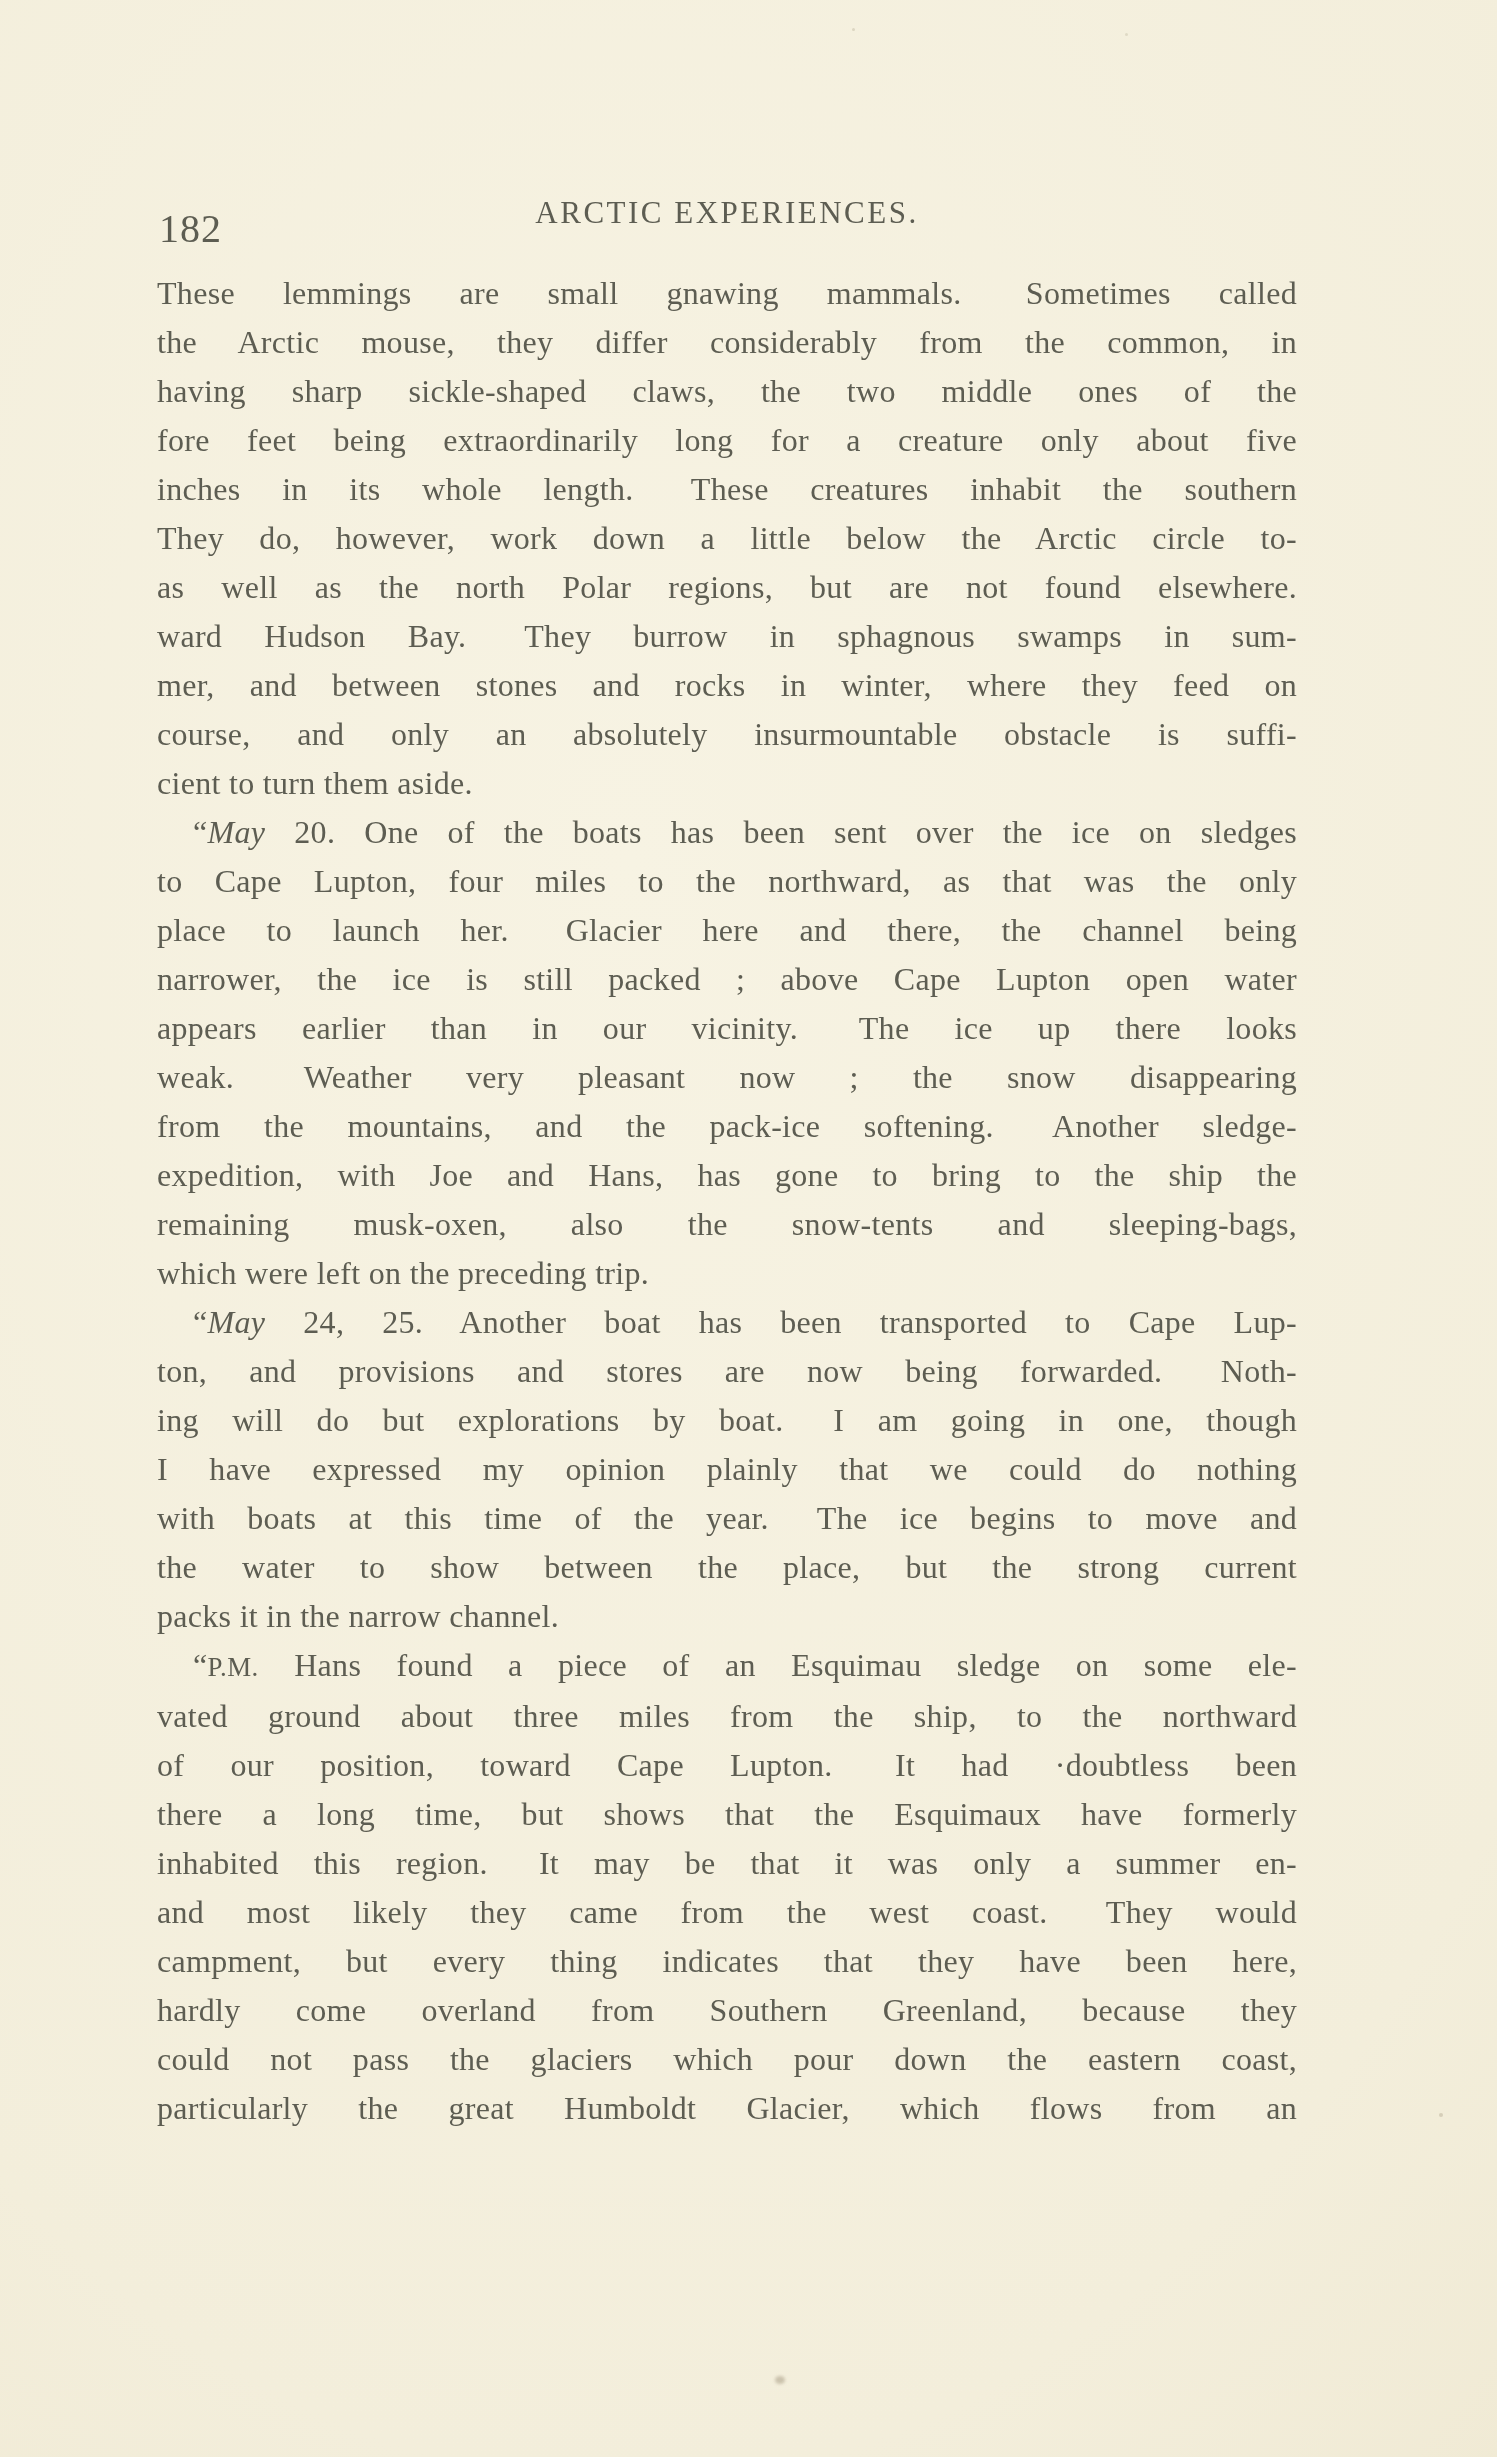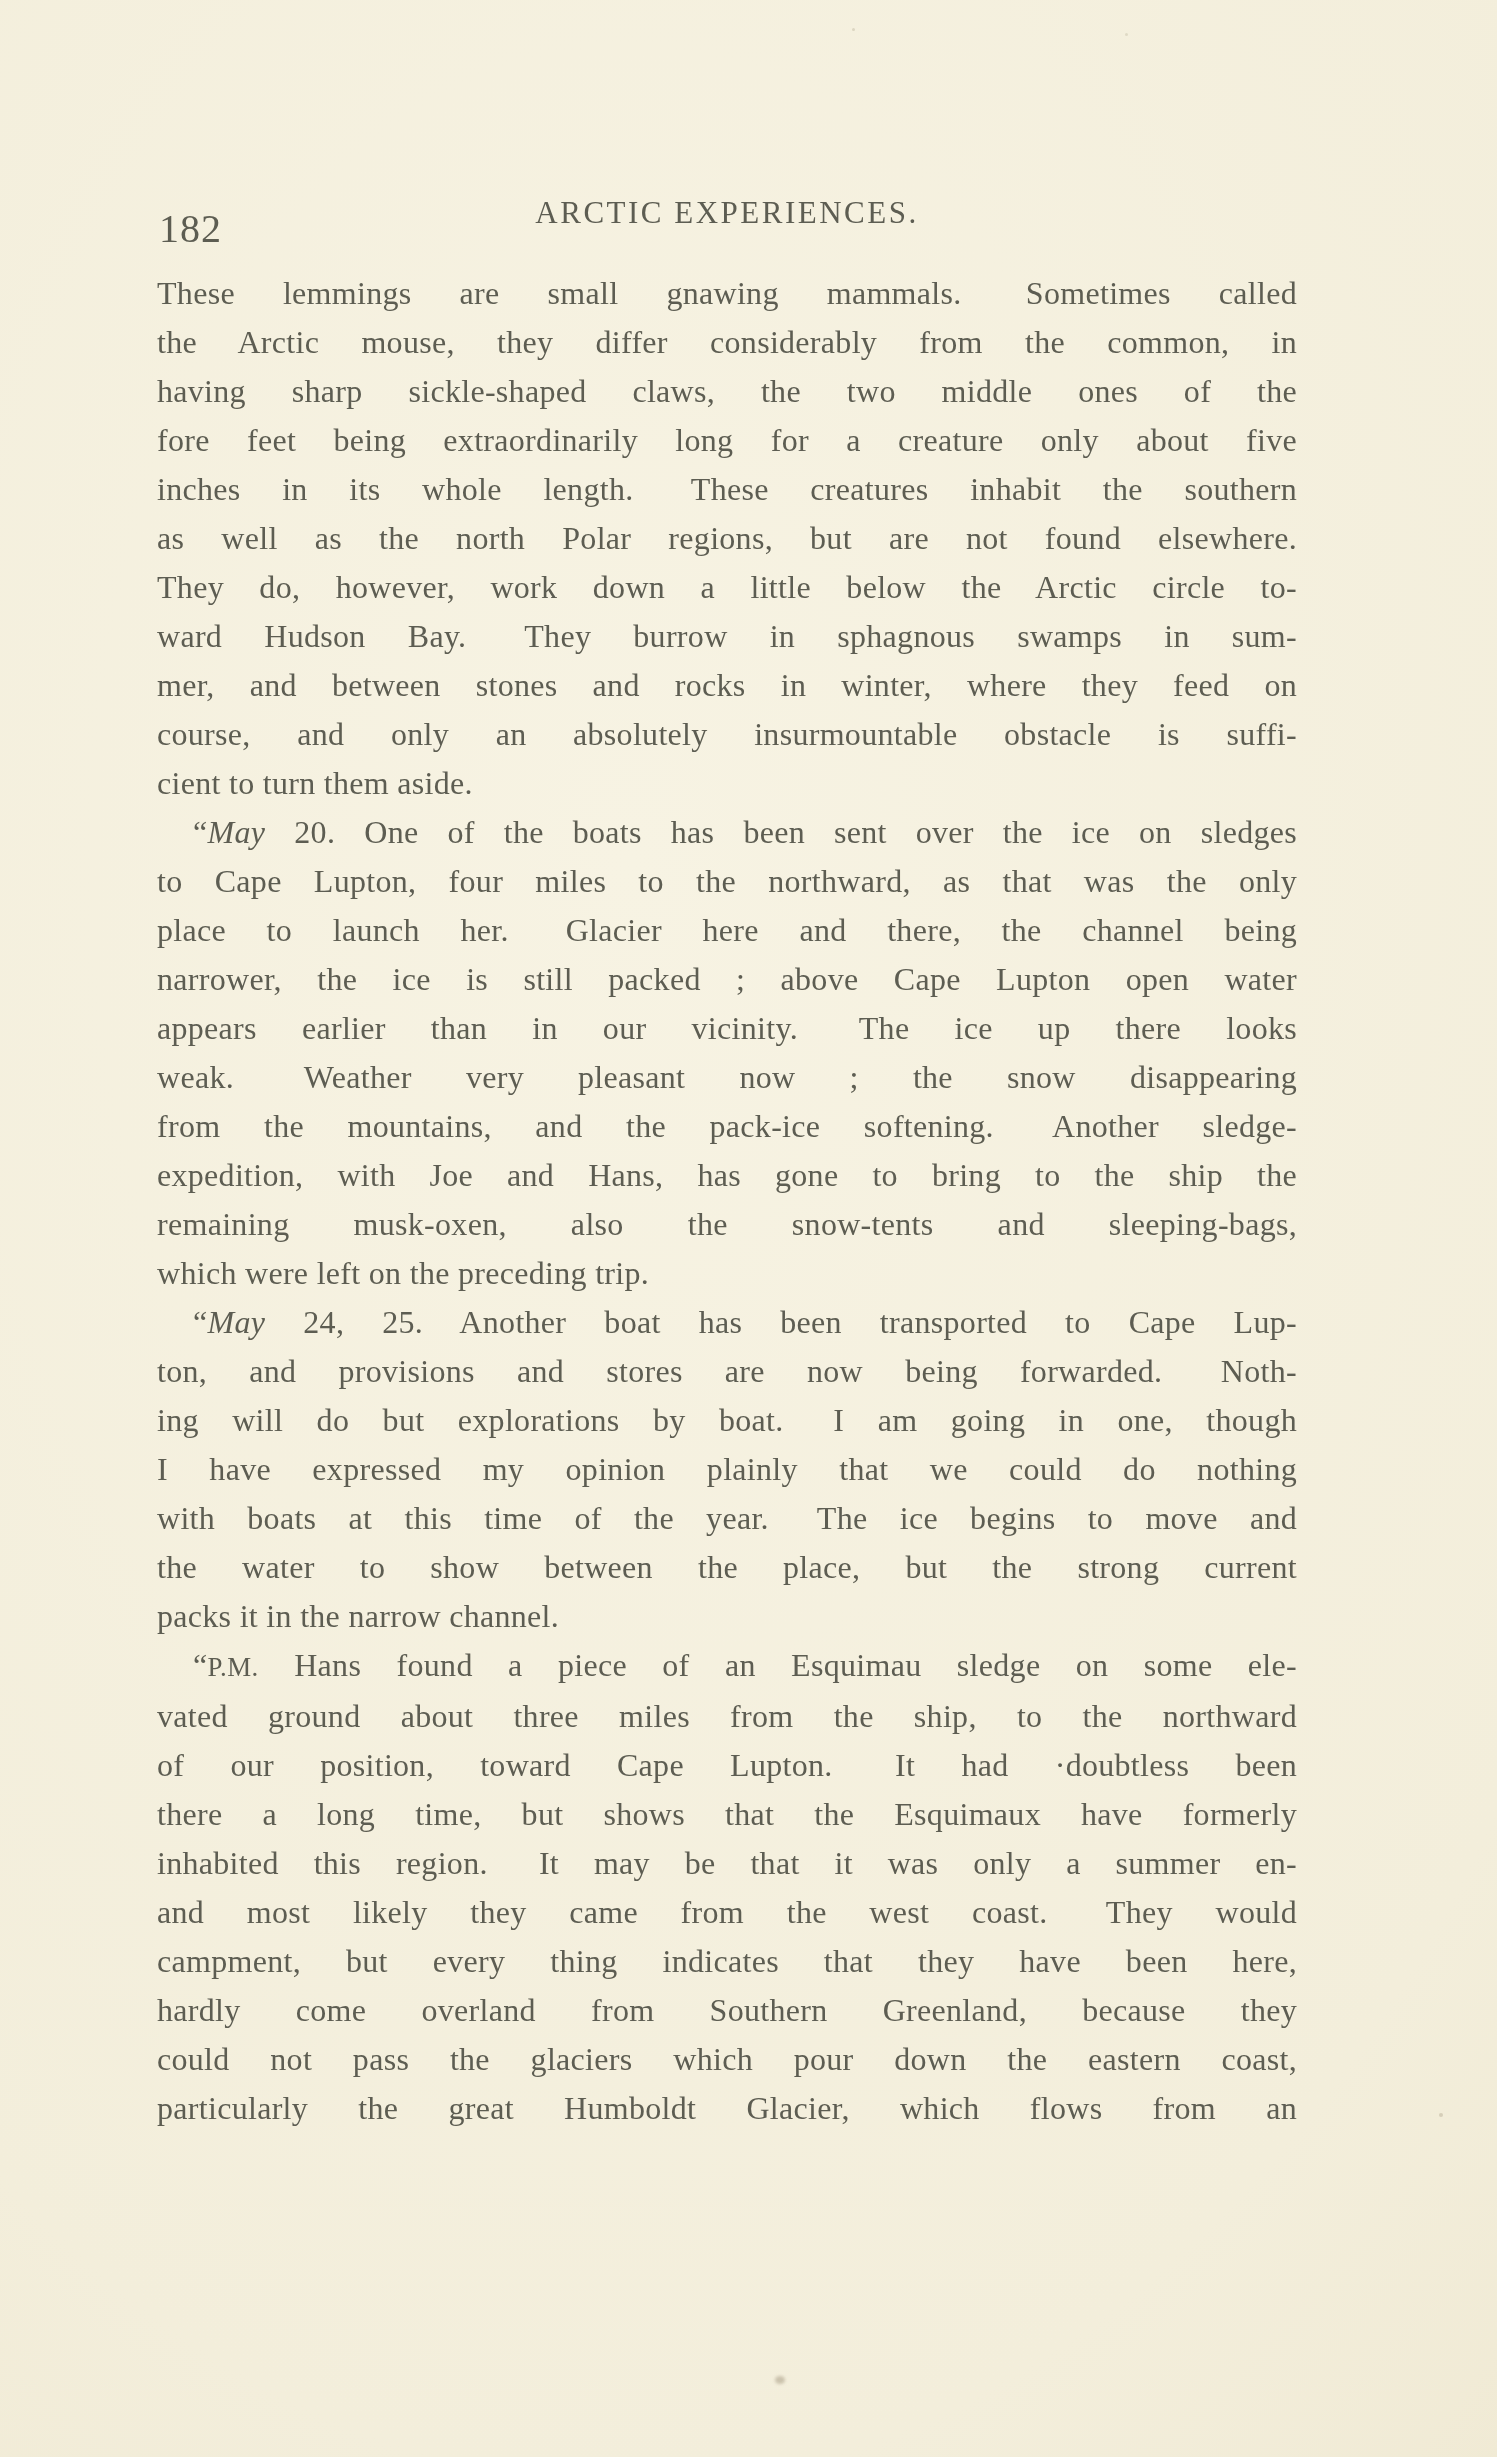--- a/index.html
+++ b/index.html
@@ -57,22 +57,22 @@
     <span class="head-title">ARCTIC EXPERIENCES.</span>
   </header>
 
   <main class="column text-block">
       <div class="paragraph">
         <div class="line">These lemmings are small gnawing mammals.  Sometimes called</div>
         <div class="line">the Arctic mouse, they differ considerably from the common, in</div>
         <div class="line">having sharp sickle-shaped claws, the two middle ones of the</div>
         <div class="line">fore feet being extraordinarily long for a creature only about five</div>
         <div class="line">inches in its whole length.  These creatures inhabit the southern</div>
+        <div class="line">They do, however, work down a little below the Arctic circle to-</div>
         <div class="line">as well as the north Polar regions, but are not found elsewhere.</div>
-        <div class="line">They do, however, work down a little below the Arctic circle to-</div>
         <div class="line">ward Hudson Bay.  They burrow in sphagnous swamps in sum-</div>
         <div class="line">mer, and between stones and rocks in winter, where they feed on</div>
         <div class="line">course, and only an absolutely insurmountable obstacle is suffi-</div>
         <div class="line para-end">cient to turn them aside.</div>
       </div>
       <div class="paragraph">
         <div class="line indent"><span class="seg-n">“</span><span class="seg-i">May</span><span class="seg-n"> 20. One of the boats has been sent over the ice on sledges</span></div>
         <div class="line">to Cape Lupton, four miles to the northward, as that was the only</div>
         <div class="line">place to launch her.  Glacier here and there, the channel being</div>
         <div class="line">narrower, the ice is still packed ; above Cape Lupton open water</div>

